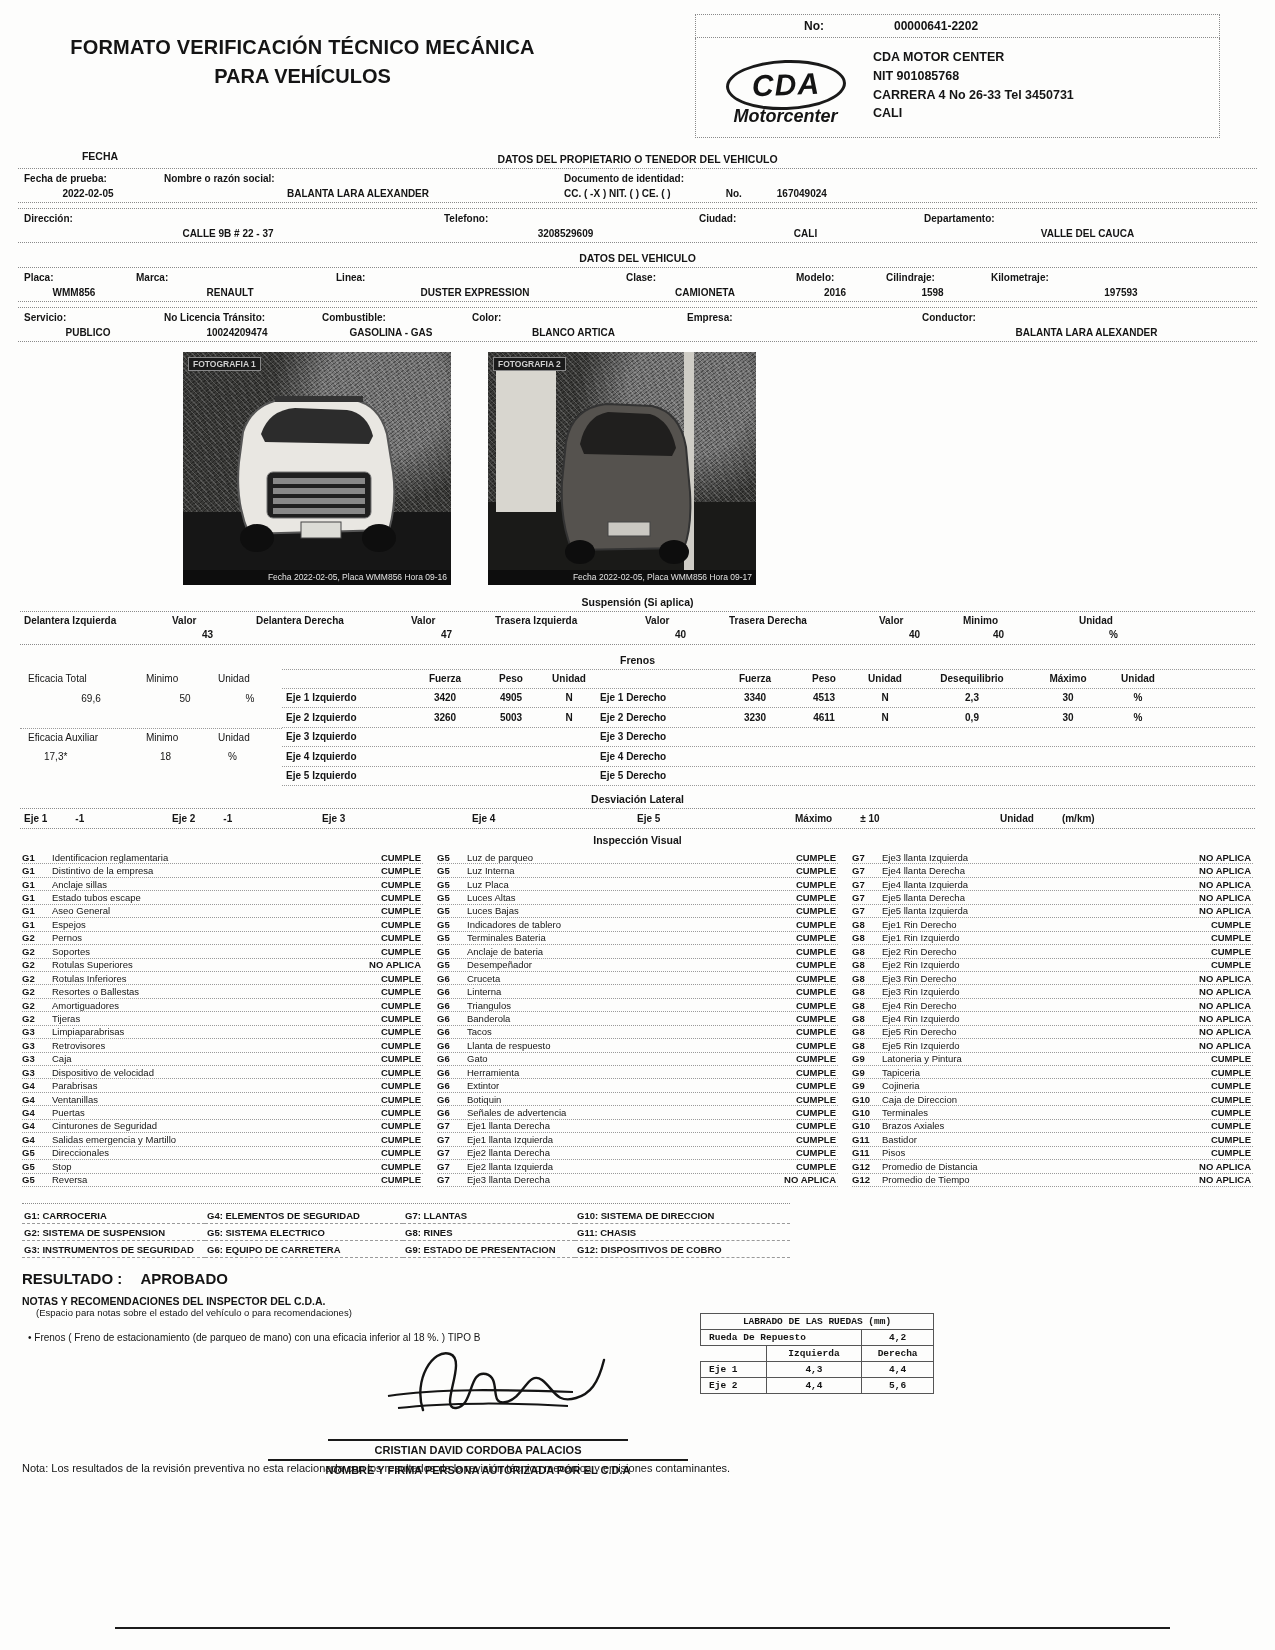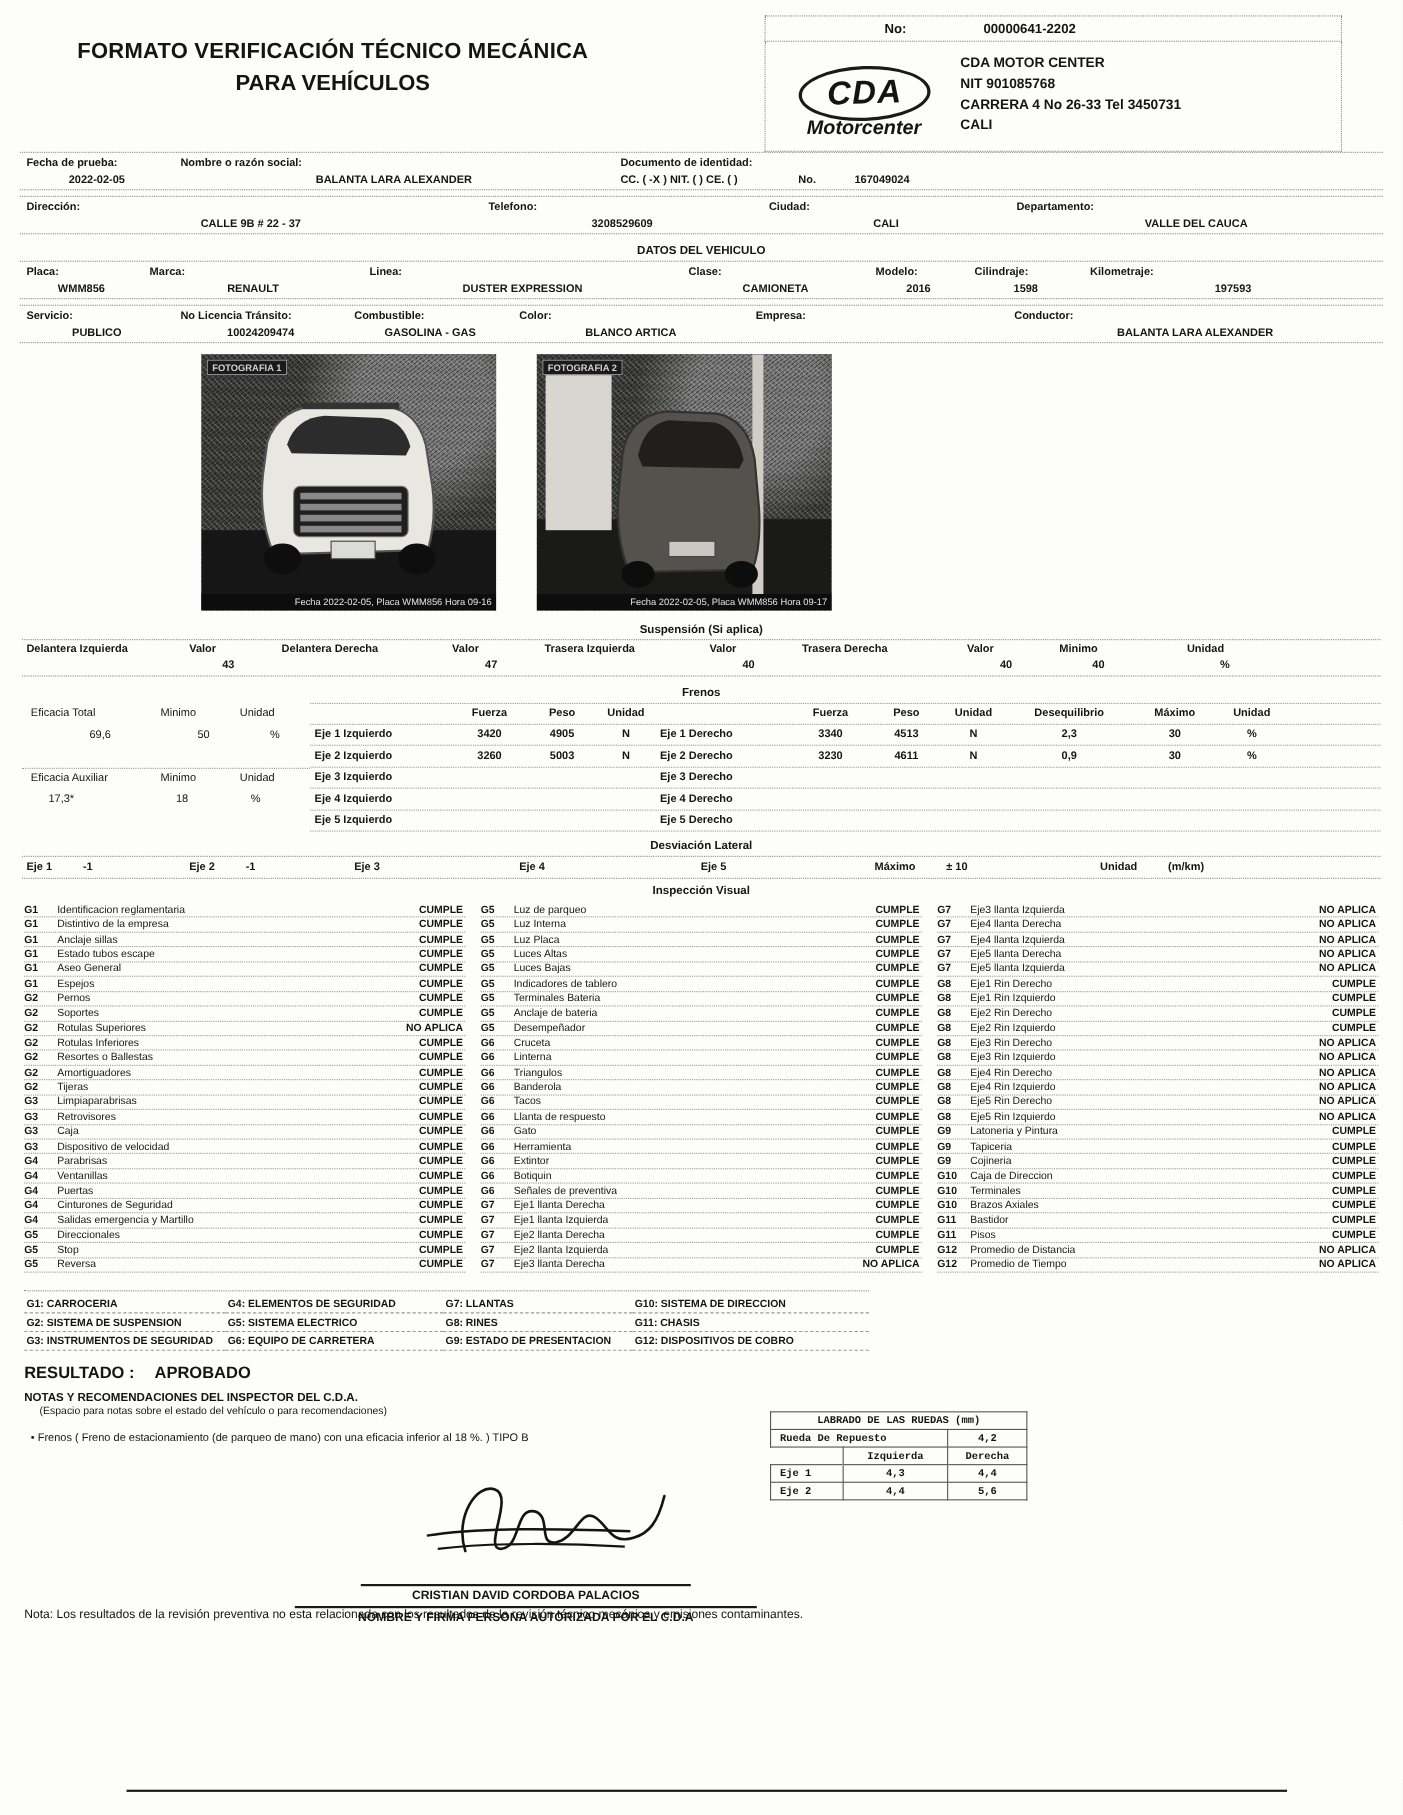--- a/index.html
+++ b/index.html
@@ -139,20 +139,25 @@
         <div class="company-lines">
           <div>CDA MOTOR CENTER</div>
           <div>NIT 901085768</div>
           <div>CARRERA 4 No 26-33 Tel 3450731</div>
           <div>CALI</div>
         </div>
       </div>
     </div>
   </div>
 
+  <div class="band-head">
+    <div class="fecha">FECHA</div>
+    <div class="sec-title">DATOS DEL PROPIETARIO O TENEDOR DEL VEHICULO</div>
+    <div></div>
+  </div>
   <div class="fieldrow owner1">
     <div class="cell">
       <div class="lbl">Fecha de prueba:</div>
       <div class="val v">2022-02-05</div>
     </div>
     <div class="cell">
       <div class="lbl">Nombre o razón social:</div>
       <div class="val v">BALANTA LARA ALEXANDER</div>
     </div>
     <div class="cell">
@@ -729,21 +734,21 @@
           </div>
 
           <div class="insp-row">
             <span class="code">G6</span>
             <span class="ilbl">Botiquin</span>
             <span class="ires">CUMPLE</span>
           </div>
 
           <div class="insp-row">
             <span class="code">G6</span>
-            <span class="ilbl">Señales de preventiva</span>
+            <span class="ilbl">Señales de advertencia</span>
             <span class="ires">CUMPLE</span>
           </div>
 
           <div class="insp-row">
             <span class="code">G7</span>
             <span class="ilbl">Eje1 llanta Derecha</span>
             <span class="ires">CUMPLE</span>
           </div>
 
           <div class="insp-row">

